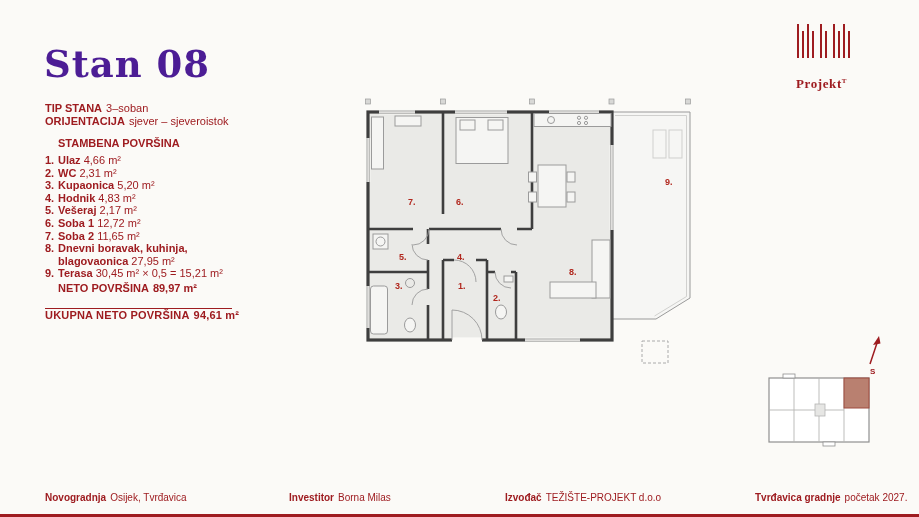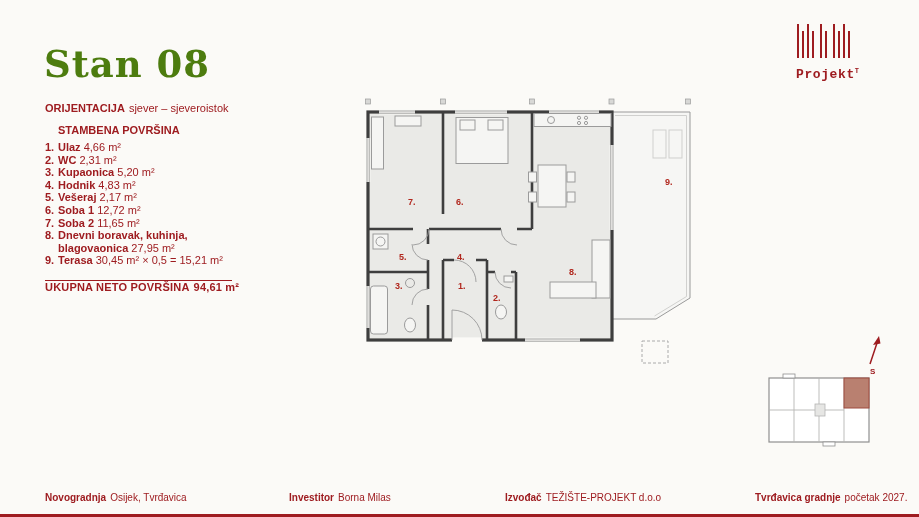--- a/index.html
+++ b/index.html
@@ -5,28 +5,28 @@
 <style>
   html,body{margin:0;padding:0;background:#ffffff;}
   .page{
     position:relative;width:919px;height:517px;overflow:hidden;
     background:#fbfaf7;color:#9e1c20;
     font-family:"Liberation Sans",sans-serif;
   }
   .page-title{
     position:absolute;left:44px;top:42px;
     font-family:"DejaVu Serif",serif;font-weight:700;
-    font-size:37px;letter-spacing:1px;color:#4d7c0f;
+    font-size:37px;letter-spacing:1px;color:#4c1d95;
   }
   
   .logo{position:absolute;left:796px;top:24px;width:80px;color:#9e1c20;}
   .logo-bars svg{display:block;}
   .logo-text{
-    font-family:Liberation Mono, monospace;font-weight:700;font-size:13px;
-    letter-spacing:.6px;margin-top:9px;
+    font-family:Liberation Serif, serif;font-weight:700;font-size:13px;
+    letter-spacing:.6px;margin-top:18px;
   }
   .logo-text sup{font-size:7px;}
   
   .left-col{position:absolute;left:45px;top:102px;width:212px;font-size:11px;line-height:13px;}
   .spec-row{white-space:nowrap;}
   .lbl{font-weight:700;margin-right:4px;}
   .section-heading{margin:9px 0 4px 13px;font-weight:700;}
   .room-row{display:flex;line-height:12.6px;}
   .room-row .num{flex:0 0 13px;font-weight:700;}
   .name{font-weight:700;}
@@ -71,20 +71,21 @@
           <line x1="43" y1="7" x2="43" y2="34"></line>
           <line x1="48" y1="0" x2="48" y2="34"></line>
           <line x1="53" y1="7" x2="53" y2="34"></line>
         </g>
       </svg>
     </div>
     <div class="logo-text"><span>Projekt</span><sup>T</sup></div>
   </div>
 
   <div class="left-col">
+    <div class="spec-row"><span class="lbl">TIP STANA</span><span class="val">3–soban</span></div>
     <div class="spec-row"><span class="lbl">ORIJENTACIJA</span><span class="val">sjever – sjeveroistok</span></div>
 
     <div class="section-heading">STAMBENA POVRŠINA</div>
 
     <div class="room-row">
       <span class="num">1.</span>
       <span class="body"><span class="name">Ulaz</span> <span class="val">4,66 m²</span></span>
     </div>
     <div class="room-row">
       <span class="num">2.</span>
@@ -112,20 +113,21 @@
     </div>
     <div class="room-row">
       <span class="num">8.</span>
       <span class="body"><span class="name">Dnevni boravak, kuhinja, blagovaonica</span> <span class="val">27,95 m²</span></span>
     </div>
     <div class="room-row">
       <span class="num">9.</span>
       <span class="body"><span class="name">Terasa</span> <span class="val">30,45 m² × 0,5 = 15,21 m²</span></span>
     </div>
 
+    <div class="neto-row"><span class="lbl">NETO POVRŠINA</span><span class="val">89,97 m²</span></div>
 
 
     <div class="divider"></div>
 
     <div class="ukupna"><span class="lbl">UKUPNA NETO POVRŠINA</span><span>94,61 m²</span></div>
   </div>
 
   <svg class="floorplan" viewBox="0 0 345 285">
 
     <polygon points="257,22 335,22 335,208 301,229 257,229" fill="#f6f6f4" stroke="#9a9a9a" stroke-width="1"></polygon>

